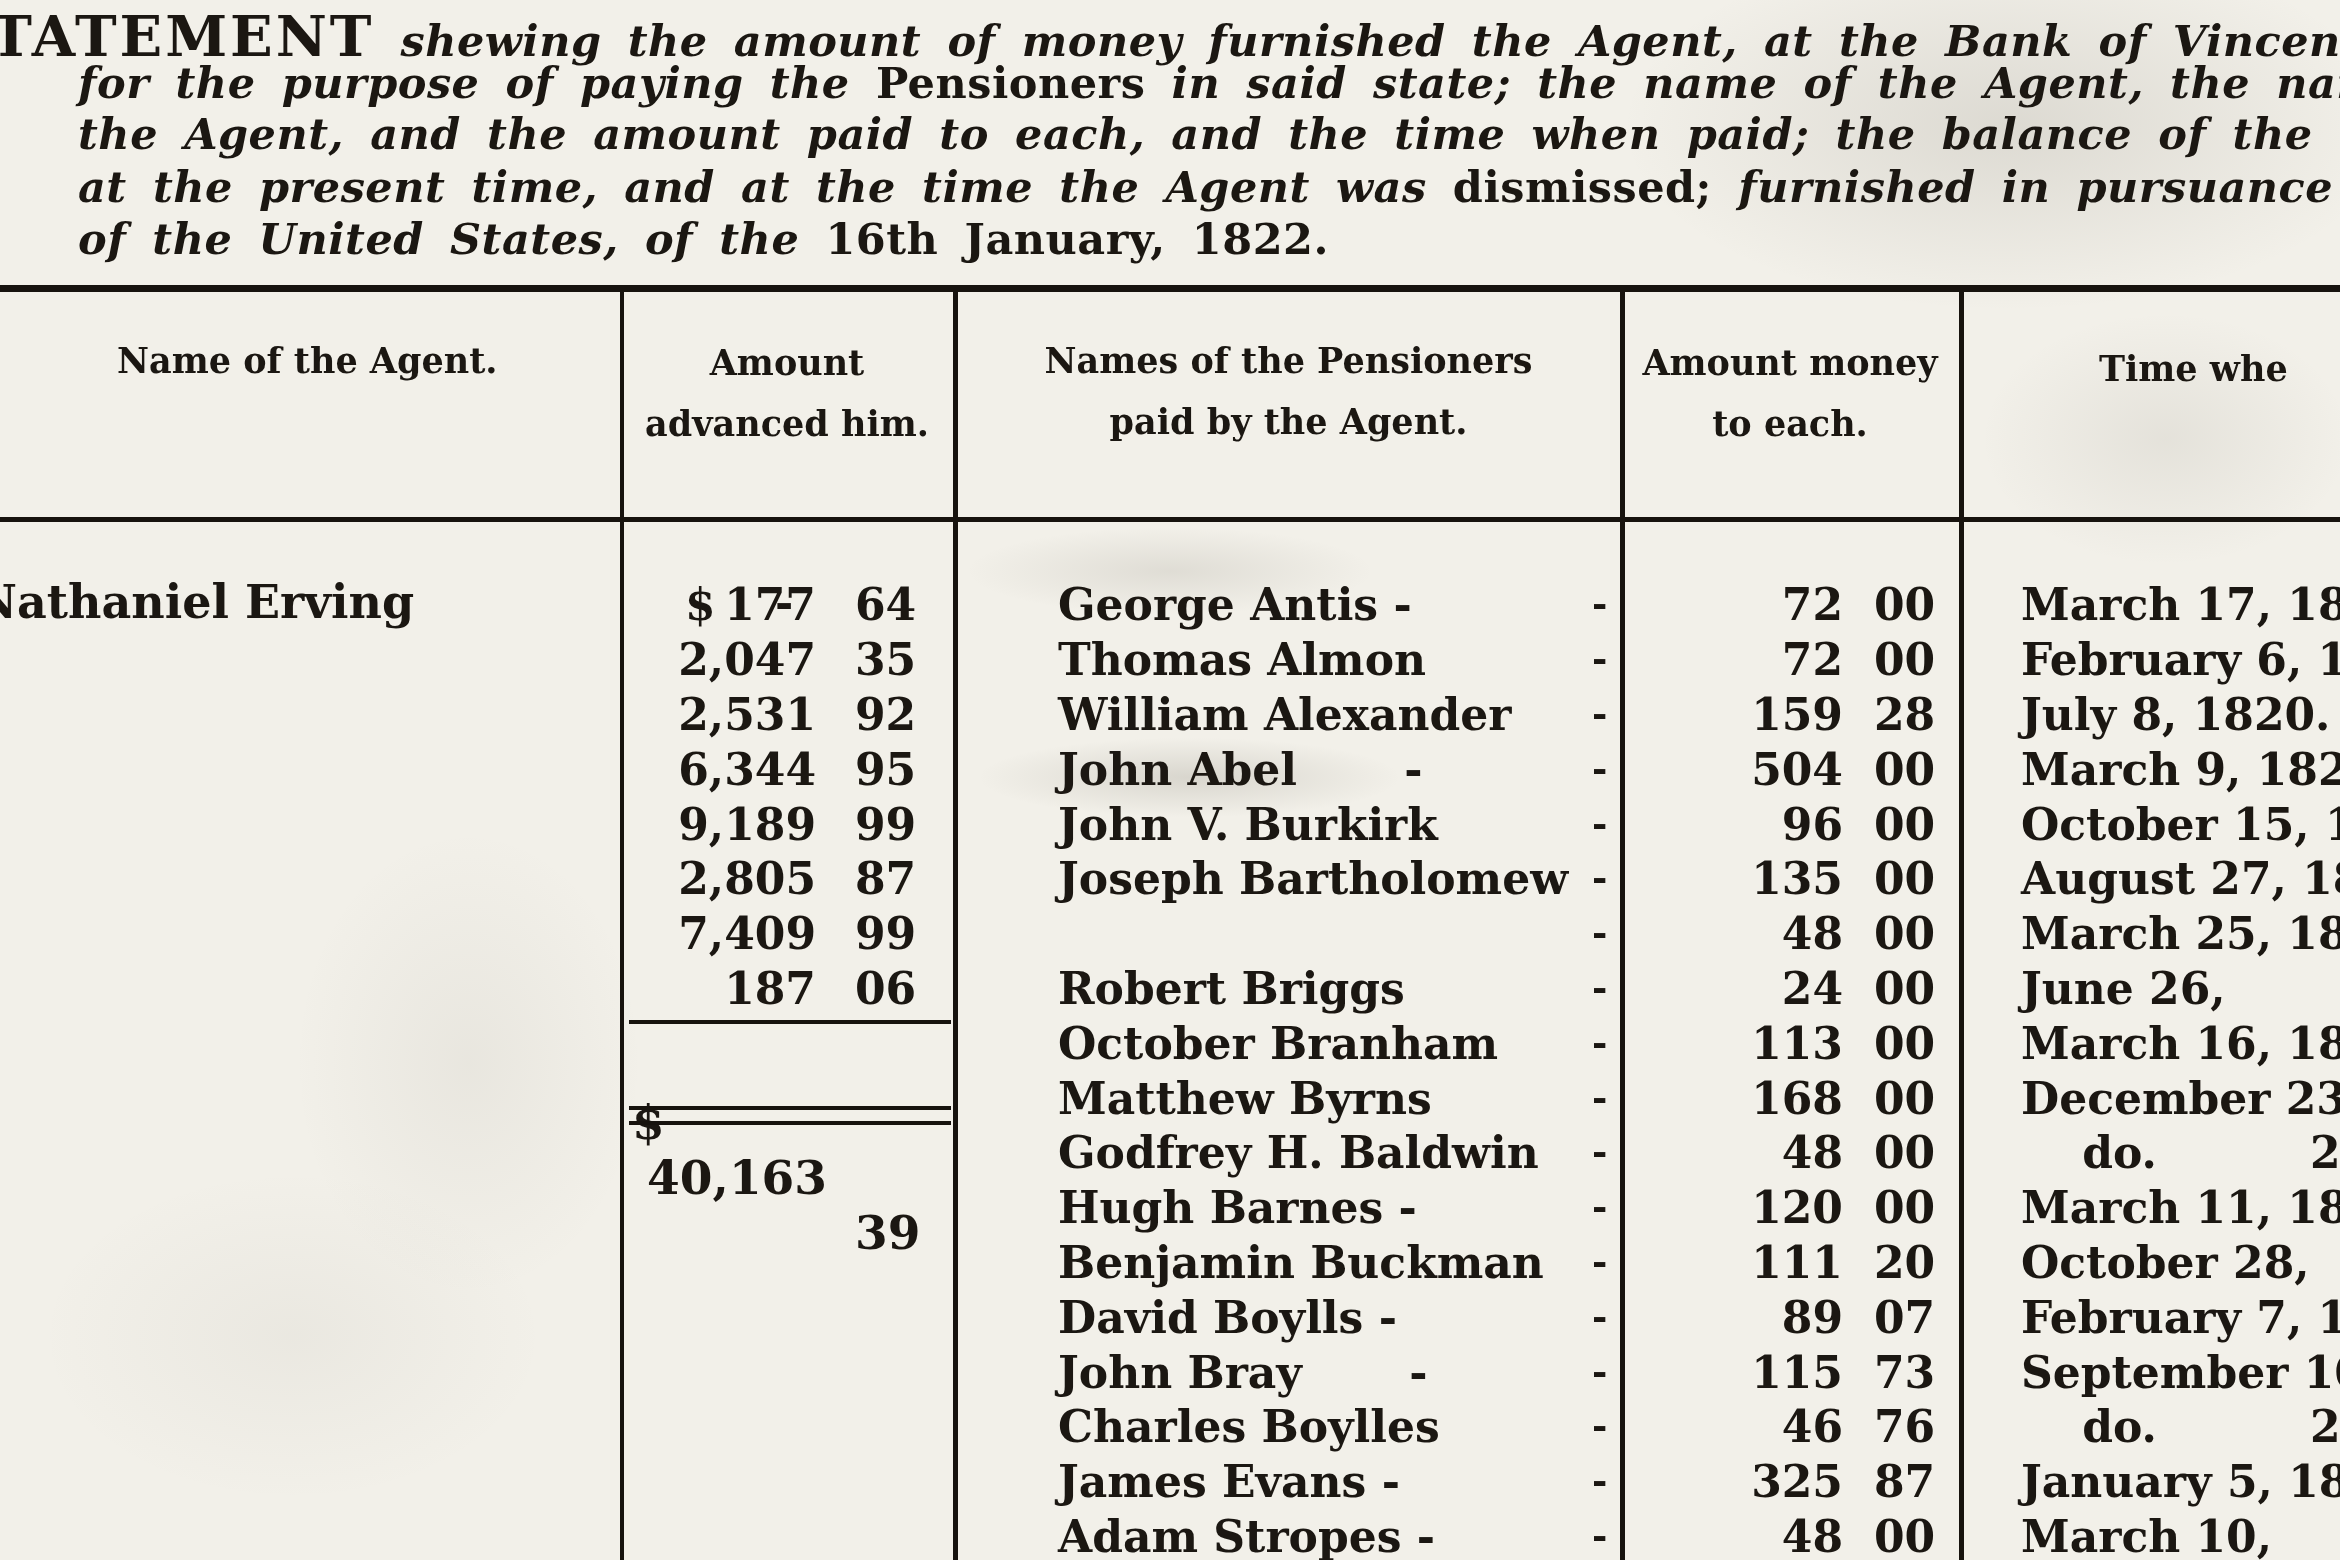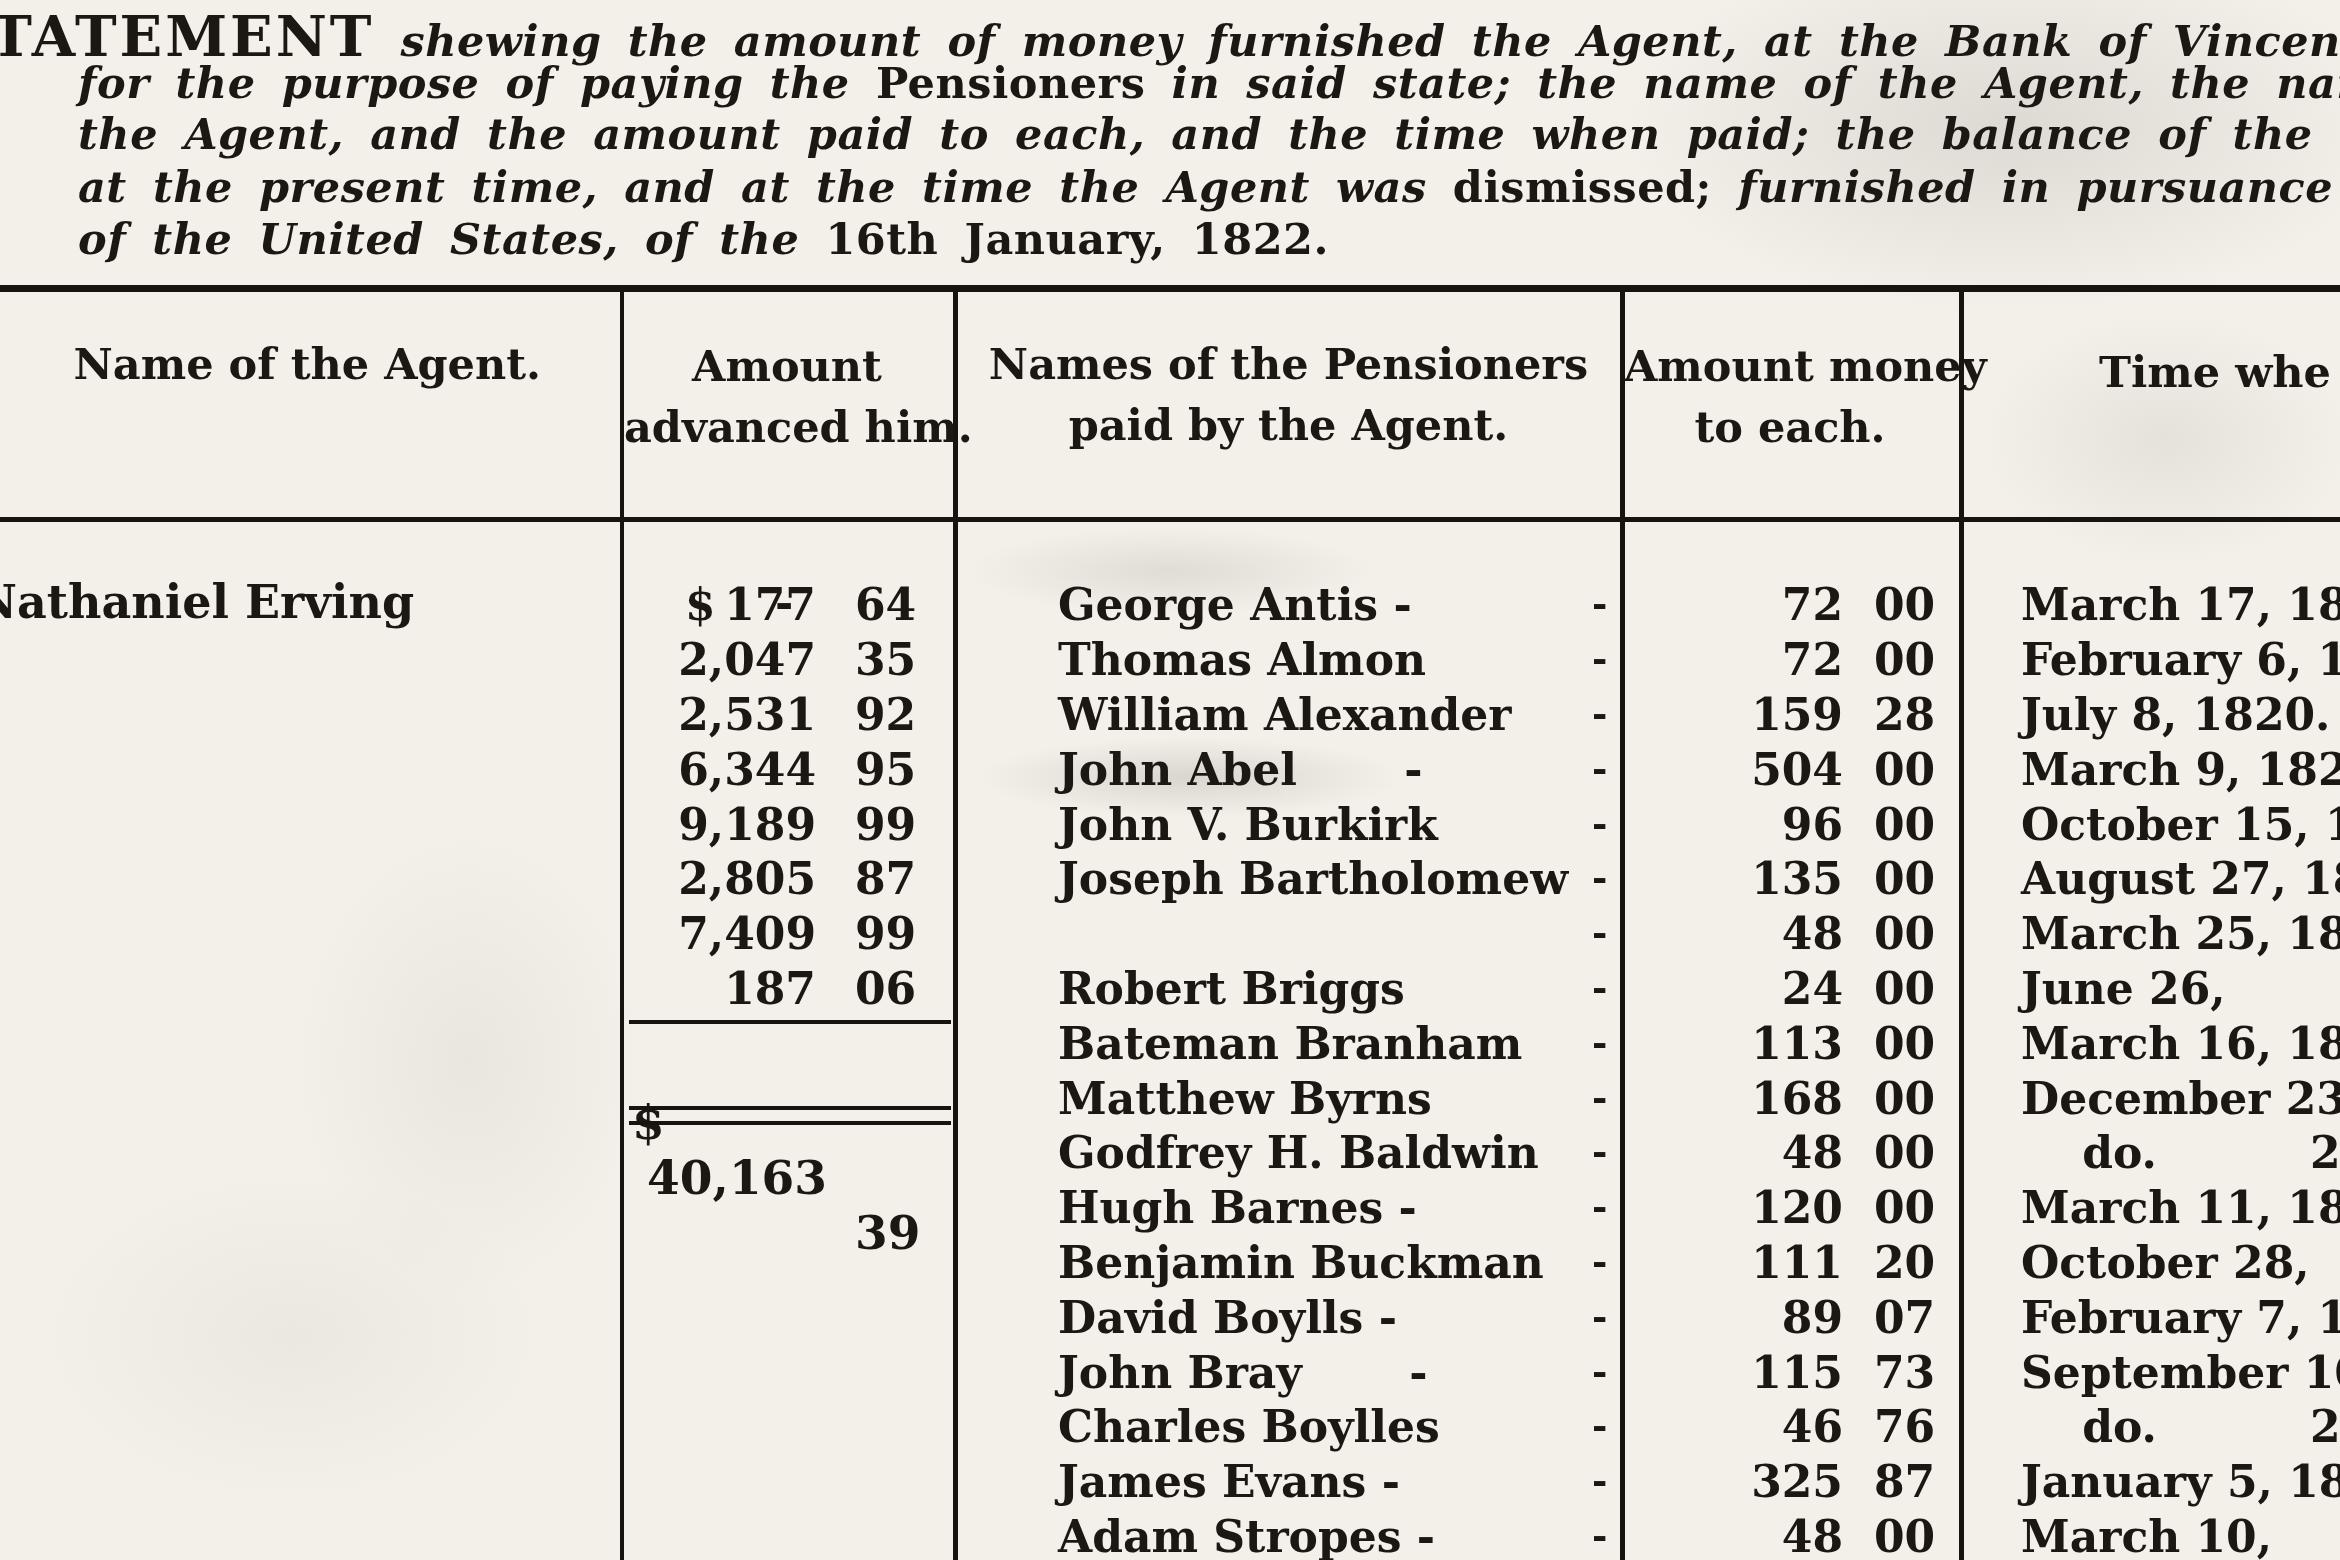--- a/index.html
+++ b/index.html
@@ -18,21 +18,21 @@
     font-size:43px;word-spacing:10.7px;letter-spacing:0.5px;
   }
   .seg-italic{font-style:italic;font-weight:700;}
   .seg-roman{font-style:normal;font-weight:700;}
   .seg-ornate{font-style:normal;font-weight:700;font-size:56px;letter-spacing:2.9px;}
   
   .hrule{position:absolute;background:#17130e;}
   .vrule{position:absolute;background:#17130e;}
   
   .colhead{
-    position:absolute;font-weight:700;font-size:43px;line-height:1;
+    position:absolute;font-weight:700;font-size:35px;line-height:1;
     text-align:center;white-space:pre;
   }
   .colhead.left{text-align:left;}
   
   .cell{
     position:absolute;height:55px;line-height:55px;
     font-weight:700;font-size:44px;white-space:pre;
   }
   .agent-cell{left:-25px;font-size:46px;}
   .agent-dash{left:775px;}
@@ -111,21 +111,21 @@
 
   <div id="names-mount">
       <div class="cell p-row" style="top:577px"><span>George Antis -</span><span class="lead-dash">-</span></div>
       <div class="cell p-row" style="top:632px"><span>Thomas Almon</span><span class="lead-dash">-</span></div>
       <div class="cell p-row" style="top:687px"><span>William Alexander</span><span class="lead-dash">-</span></div>
       <div class="cell p-row" style="top:742px"><span>John Abel       -</span><span class="lead-dash">-</span></div>
       <div class="cell p-row" style="top:797px"><span>John V. Burkirk</span><span class="lead-dash">-</span></div>
       <div class="cell p-row" style="top:851px"><span>Joseph Bartholomew</span><span class="lead-dash">-</span></div>
       <div class="cell p-row" style="top:906px"><span class="lead-dash">-</span></div>
       <div class="cell p-row" style="top:961px"><span>Robert Briggs</span><span class="lead-dash">-</span></div>
-      <div class="cell p-row" style="top:1016px"><span>Bateman Branham</span><span class="lead-dash">-</span></div>
+      <div class="cell p-row" style="top:1016px"><span>October Branham</span><span class="lead-dash">-</span></div>
       <div class="cell p-row" style="top:1071px"><span>Matthew Byrns</span><span class="lead-dash">-</span></div>
       <div class="cell p-row" style="top:1125px"><span>Godfrey H. Baldwin</span><span class="lead-dash">-</span></div>
       <div class="cell p-row" style="top:1180px"><span>Hugh Barnes -</span><span class="lead-dash">-</span></div>
       <div class="cell p-row" style="top:1235px"><span>Benjamin Buckman</span><span class="lead-dash">-</span></div>
       <div class="cell p-row" style="top:1290px"><span>David Boylls -</span><span class="lead-dash">-</span></div>
       <div class="cell p-row" style="top:1345px"><span>John Bray       -</span><span class="lead-dash">-</span></div>
       <div class="cell p-row" style="top:1399px"><span>Charles Boylles</span><span class="lead-dash">-</span></div>
       <div class="cell p-row" style="top:1454px"><span>James Evans -</span><span class="lead-dash">-</span></div>
       <div class="cell p-row" style="top:1509px"><span>Adam Stropes -</span><span class="lead-dash">-</span></div>
     </div>

